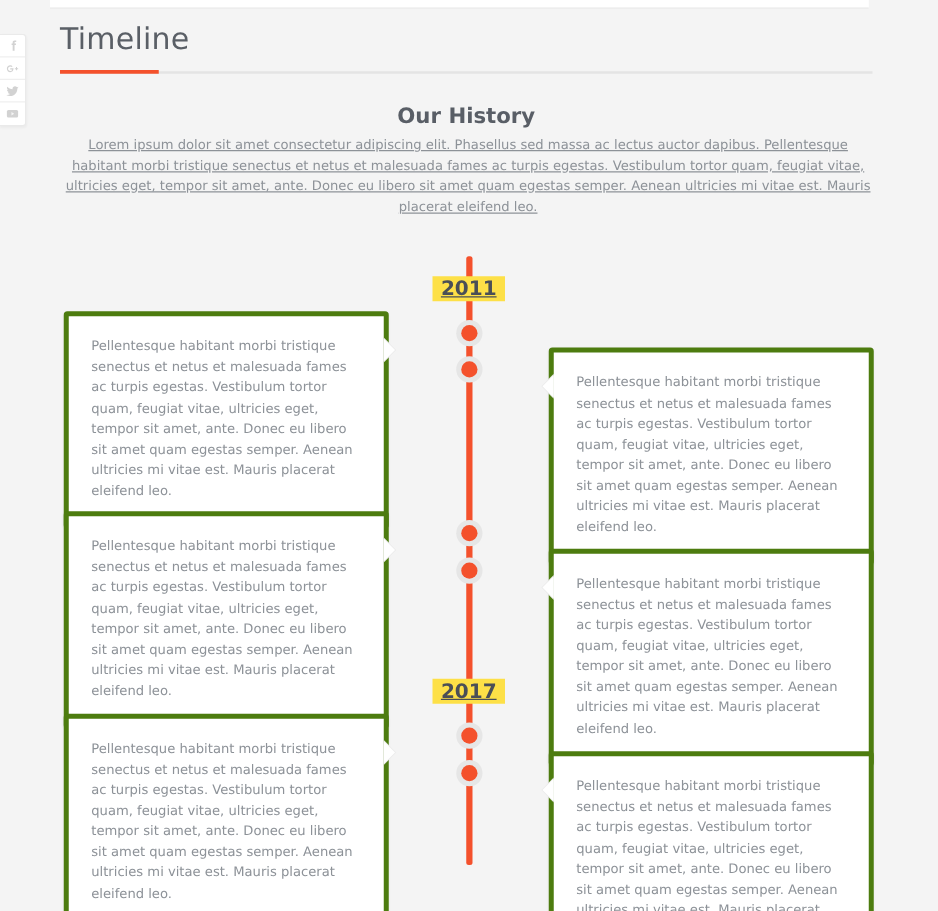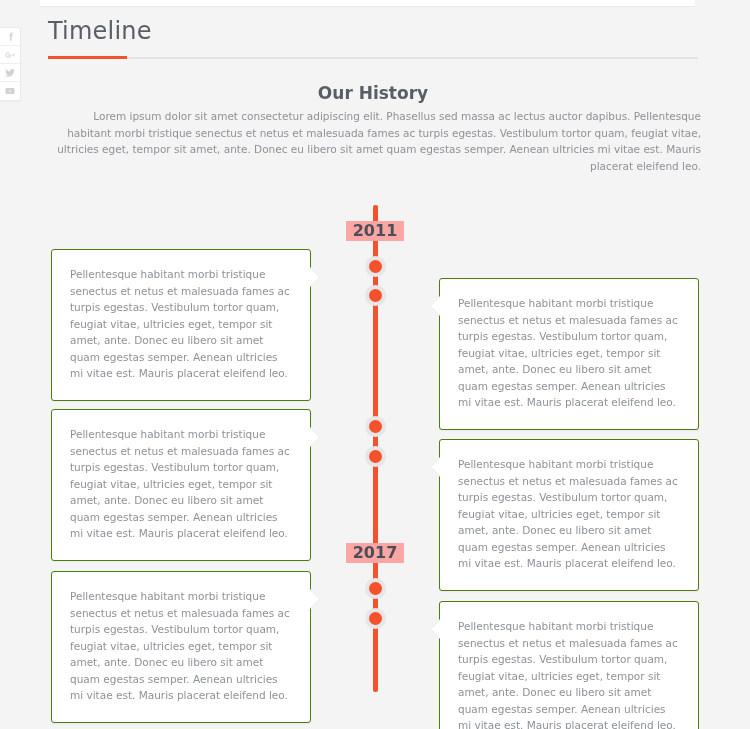--- a/index.html
+++ b/index.html
@@ -109,25 +109,26 @@
     font-weight: 700;
     color: #595e66;
     margin: 0;
     line-height: 22px;
   }
   .intro-text {
     position: absolute;
     left: 48px;
     top: 108px;
     width: 653px;
-    text-align: right;
+    text-align: center;
     font-size: 10.5px;
     line-height: 16.5px;
     color: #8d9298;
     margin: 0;
+    text-decoration: underline;
   }
 
   
   .timeline {
     position: absolute;
     left: 0;
     top: 0;
     width: 750px;
     height: 729px;
   }
@@ -147,22 +148,23 @@
     width: 750px;
     text-align: center;
     font-size: 16px;
     font-weight: 700;
     color: #4a4f57;
     line-height: 20px;
     z-index: 6;
   }
   .year-label .year-chip {
     display: inline-block;
-    background: #fca5a5;
+    background: #fde047;
     padding: 0 7px;
+    text-decoration: underline;
   }
 
   .tl-dot {
     position: absolute;
     left: 365px;
     width: 21px;
     height: 21px;
     border-radius: 50%;
     background: #e6e6e6;
     z-index: 5;
@@ -176,21 +178,21 @@
     height: 13px;
     border-radius: 50%;
     background: #f4512c;
   }
 
   
   .tl-card {
     position: absolute;
     width: 260px;
     background: #ffffff;
-    border: 1px solid #4d7c0f;
+    border: 4px solid #4d7c0f;
     border-radius: 3px;
     box-shadow: 0 1px 2px rgba(0,0,0,0.045);
     padding: 16px 18px 18px 18px;
     font-size: 10.5px;
     line-height: 16.5px;
     color: #8d9298;
     z-index: 4;
   }
   .tl-card.left  { left: 51px; }
   .tl-card.right { left: 439px; }

